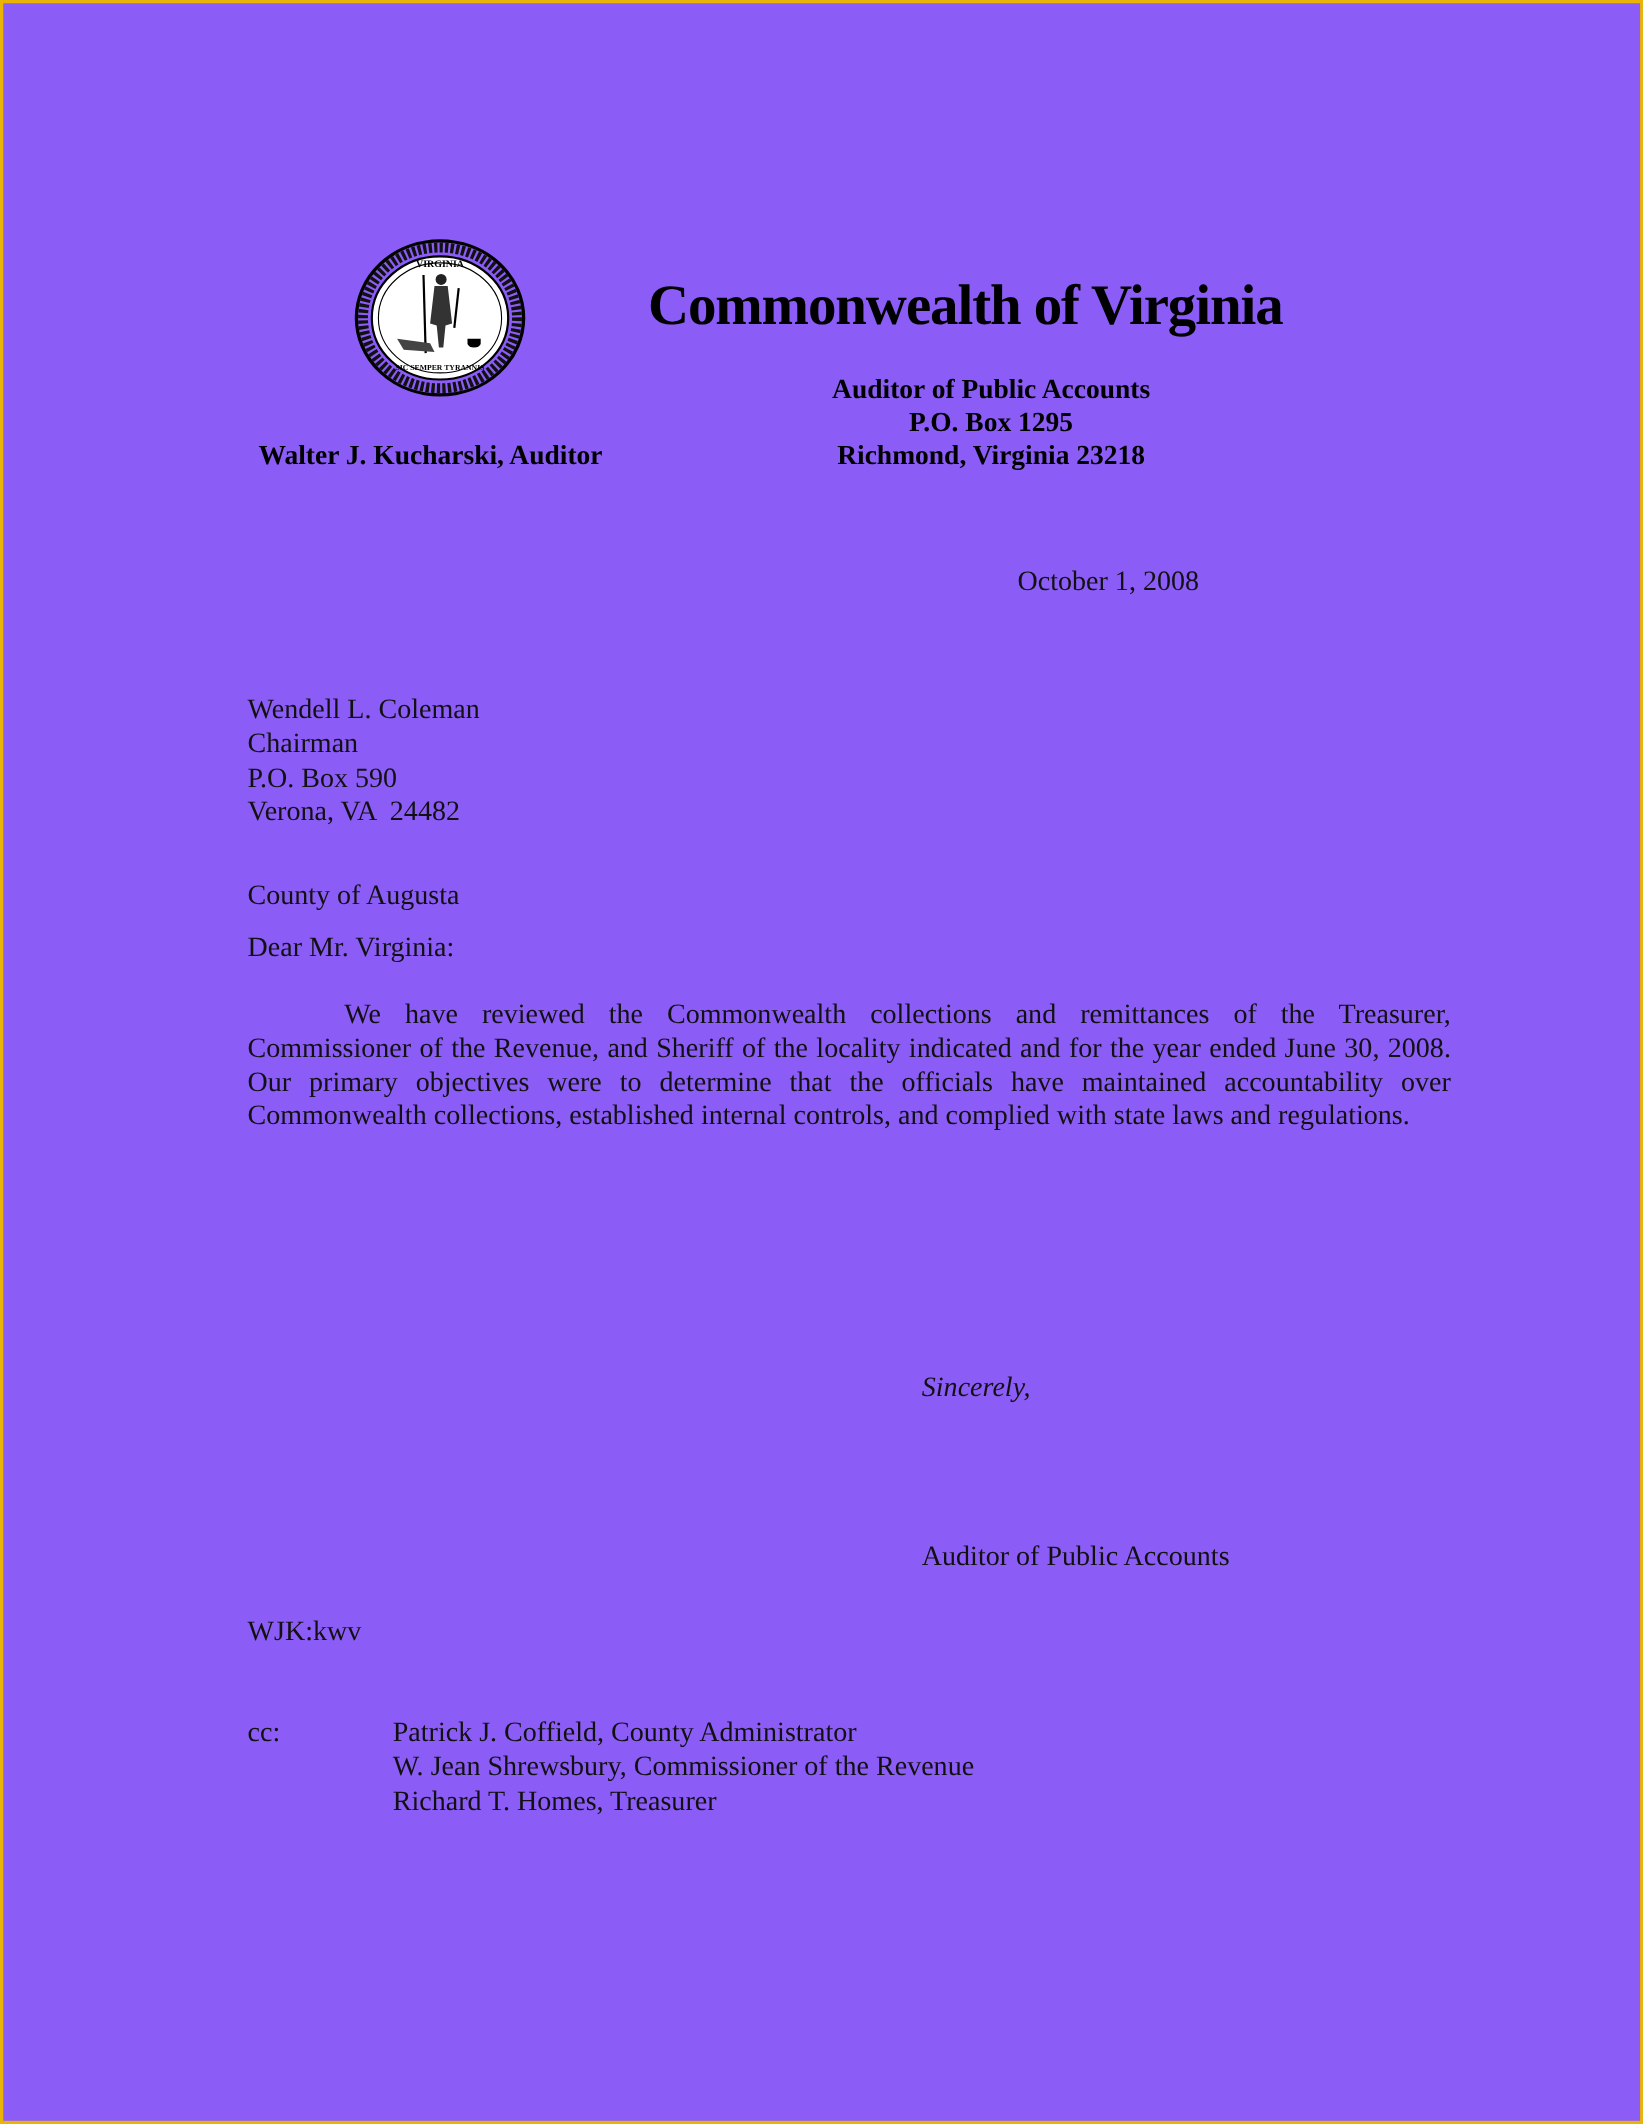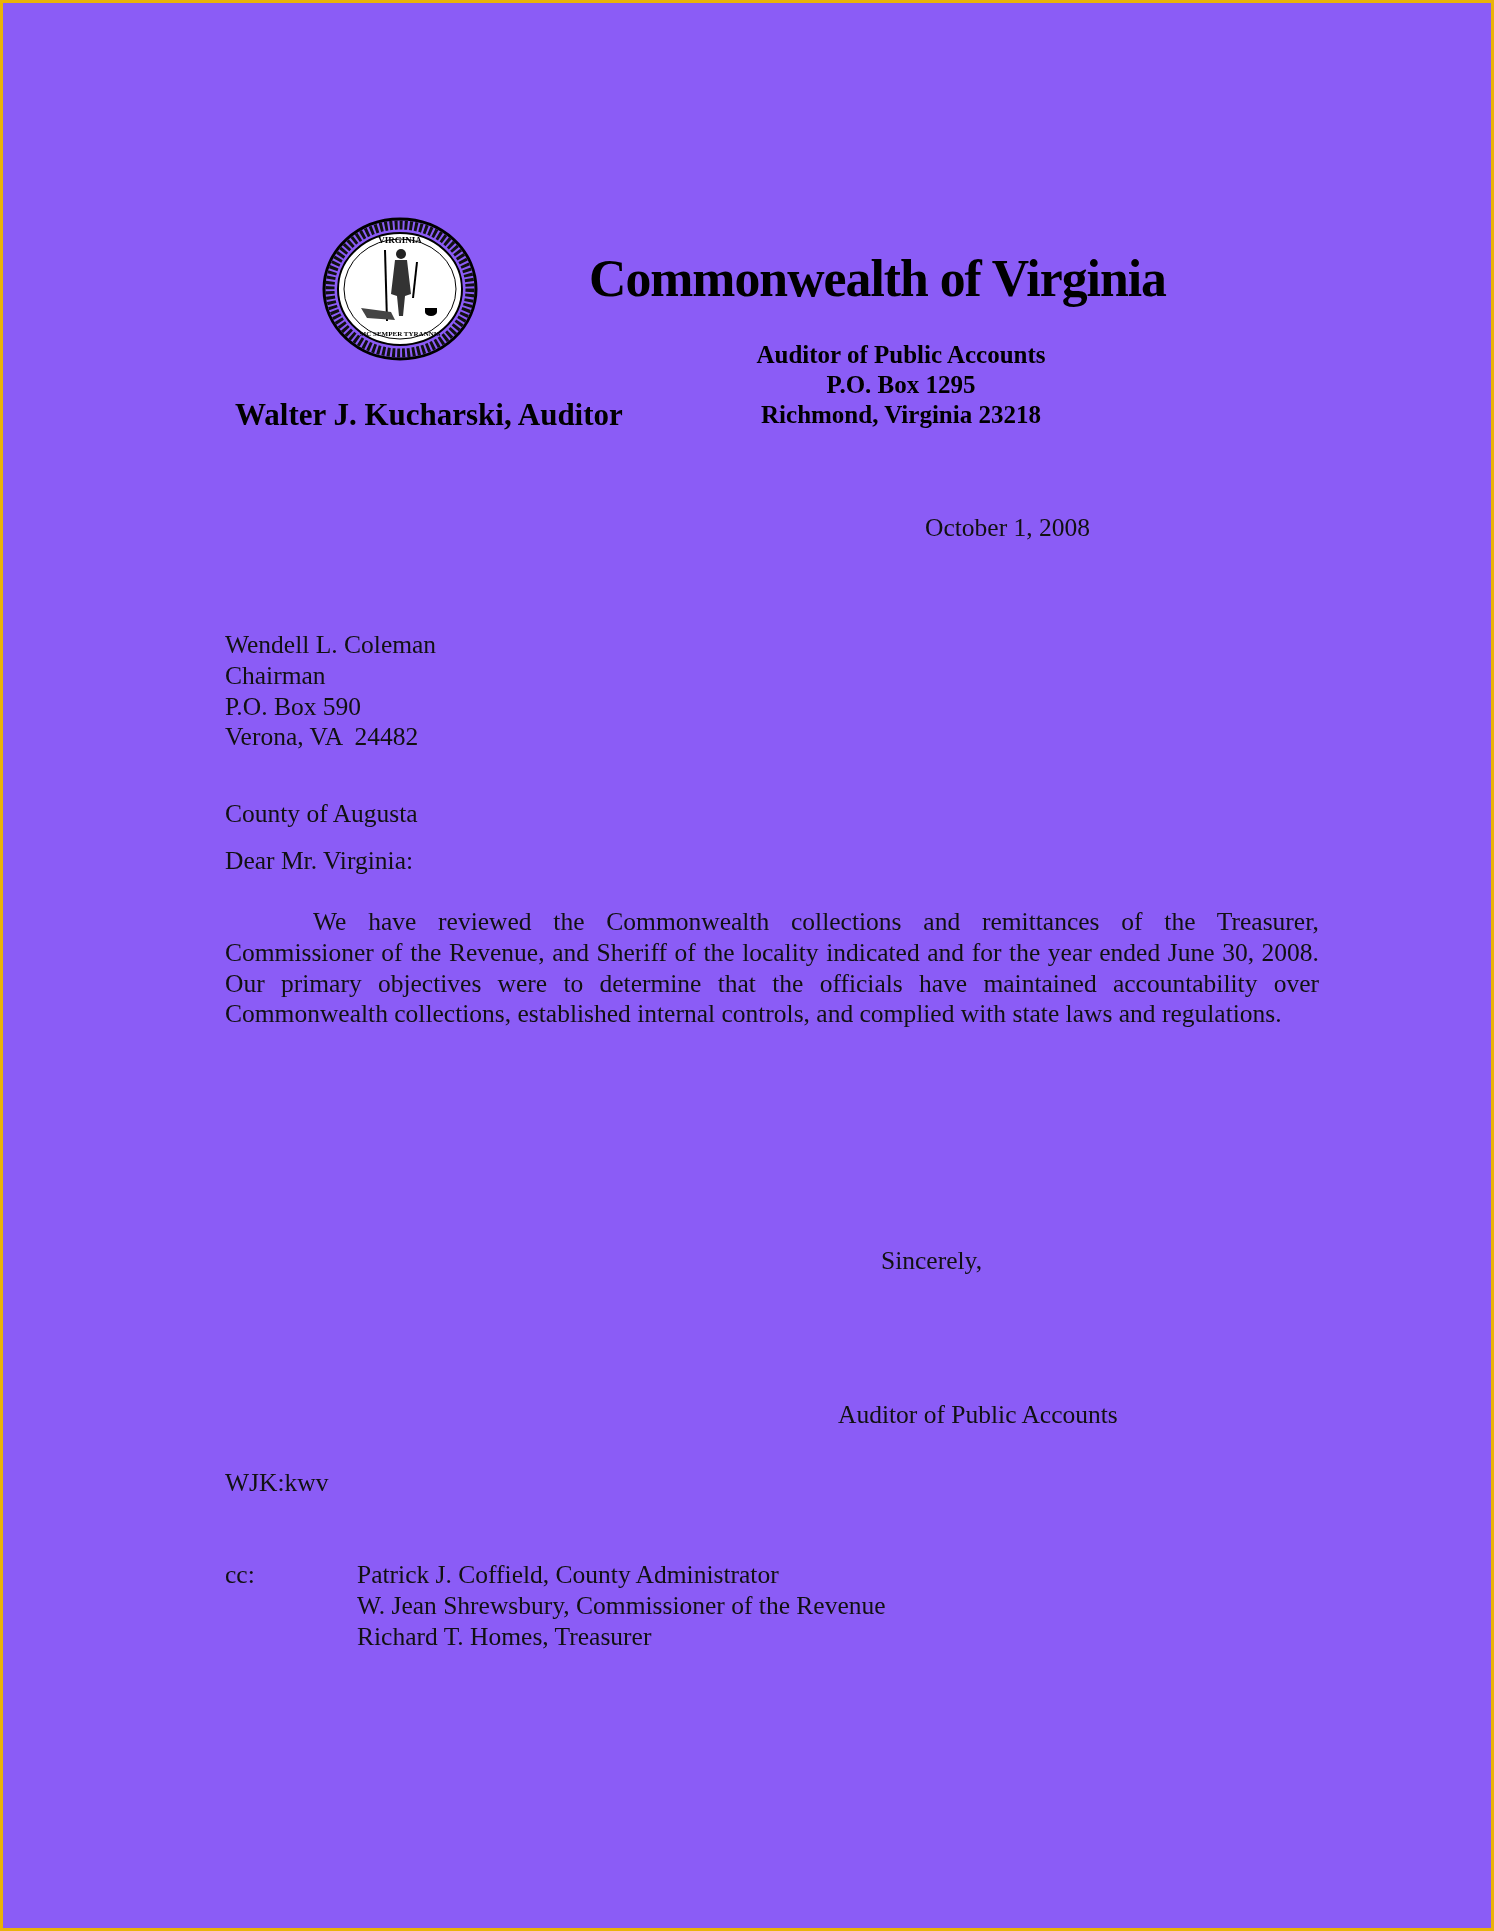--- a/index.html
+++ b/index.html
@@ -11,31 +11,31 @@
   .abs { position:absolute; white-space:nowrap; }
   .seal { position:absolute; left:318px; top:213px; width:158px; height:146px; }
   .title {
     position:absolute; left:586px; top:246px; width:625px; height:60px;
     font-family:"Liberation Serif", "DejaVu Serif", serif; font-weight:bold;
     font-size:52px; line-height:60px; letter-spacing:-1px; color:#000;
     transform-origin:left top; white-space:nowrap;
   }
   .hdr { font-family:"Liberation Serif", serif; font-weight:bold; font-size:25px; line-height:30px; color:#000; text-align:center; }
   .hdr-block { position:absolute; left:700px; top:337px; width:396px; }
-  .auditor-name { position:absolute; left:232px; top:397px; font-family:"Liberation Serif", serif; font-weight:bold; font-size:31px; line-height:30px; color:#000; white-space:nowrap; }
+  .auditor-name { position:absolute; left:232px; top:397px; font-family:"Liberation Serif", serif; font-weight:bold; font-size:25px; line-height:30px; color:#000; white-space:nowrap; }
   .body-text { font-family:"Liberation Serif", serif; font-size:25.5px; line-height:30.8px; color:#111; }
   .date { left:922px; top:510px; }
   .addr { position:absolute; left:222px; top:627px; }
   .addr div { white-space:nowrap; }
   .county { left:222px; top:781px;margin-top:15px; }
   .salutation { left:222px; top:843px; }
   .para { position:absolute; left:222px; width:1094px; text-align:justify; text-indent:88px; }
   .para1 { top:904px; }
   .para2 { top:1089px; }
-  .closing { left:878px; top:1243px; }
+  .closing { left:835px; top:1243px;font-style:italic; }
   .sig { left:835px; top:1397px; }
   .initials { left:222px; top:1465px; }
   .cc { position:absolute; left:222px; top:1557px; }
   .cc-label { position:absolute; left:0; top:0; }
   .cc-list { position:absolute; left:88px; top:0; }
   .cc-list div { white-space:nowrap;margin-left:44px; }
 </style>
 </head>
 <body>
 

